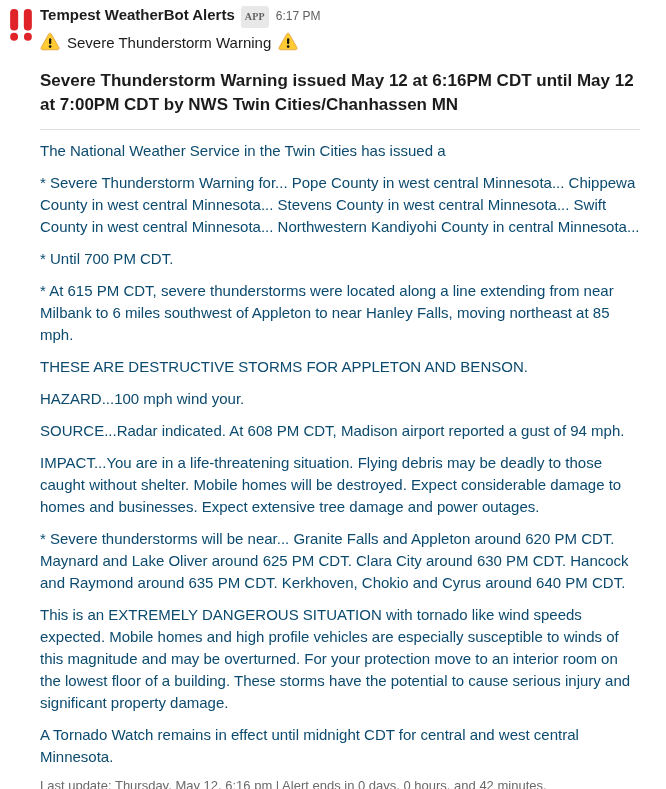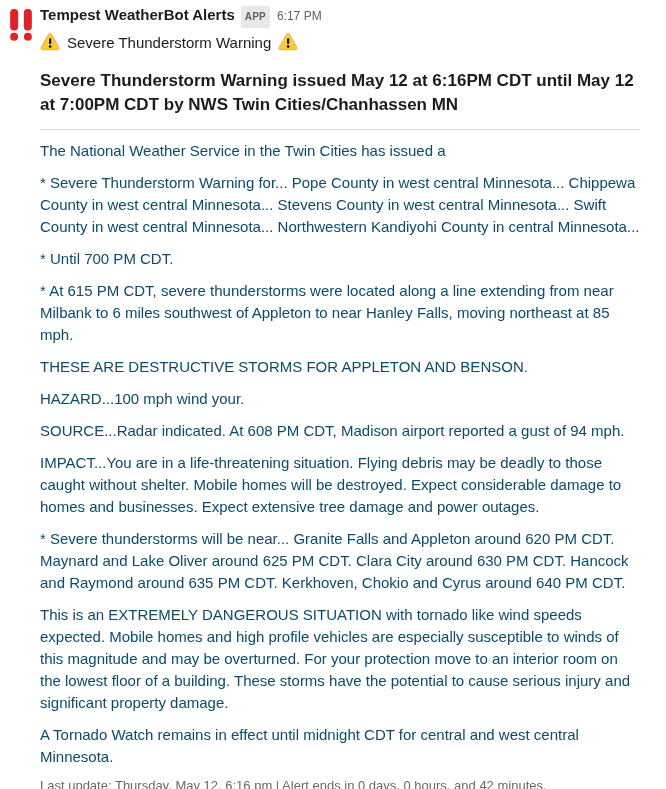--- a/index.html
+++ b/index.html
@@ -41,20 +41,21 @@
   }
   .app-badge {
     background: #e8e8e8;
     color: #616061;
     font-size: 10px;
     font-weight: 700;
     padding: 1px 4px 2px;
     border-radius: 3px;
     margin-left: 6px;
     letter-spacing: 0.2px;
+    font-family: Liberation Serif, serif;
   }
   .timestamp {
     color: #616061;
     font-size: 12px;
     margin-left: 7px;
     cursor: pointer;
   }
   .subject-row {
     display: flex;
     gap: 7px;

